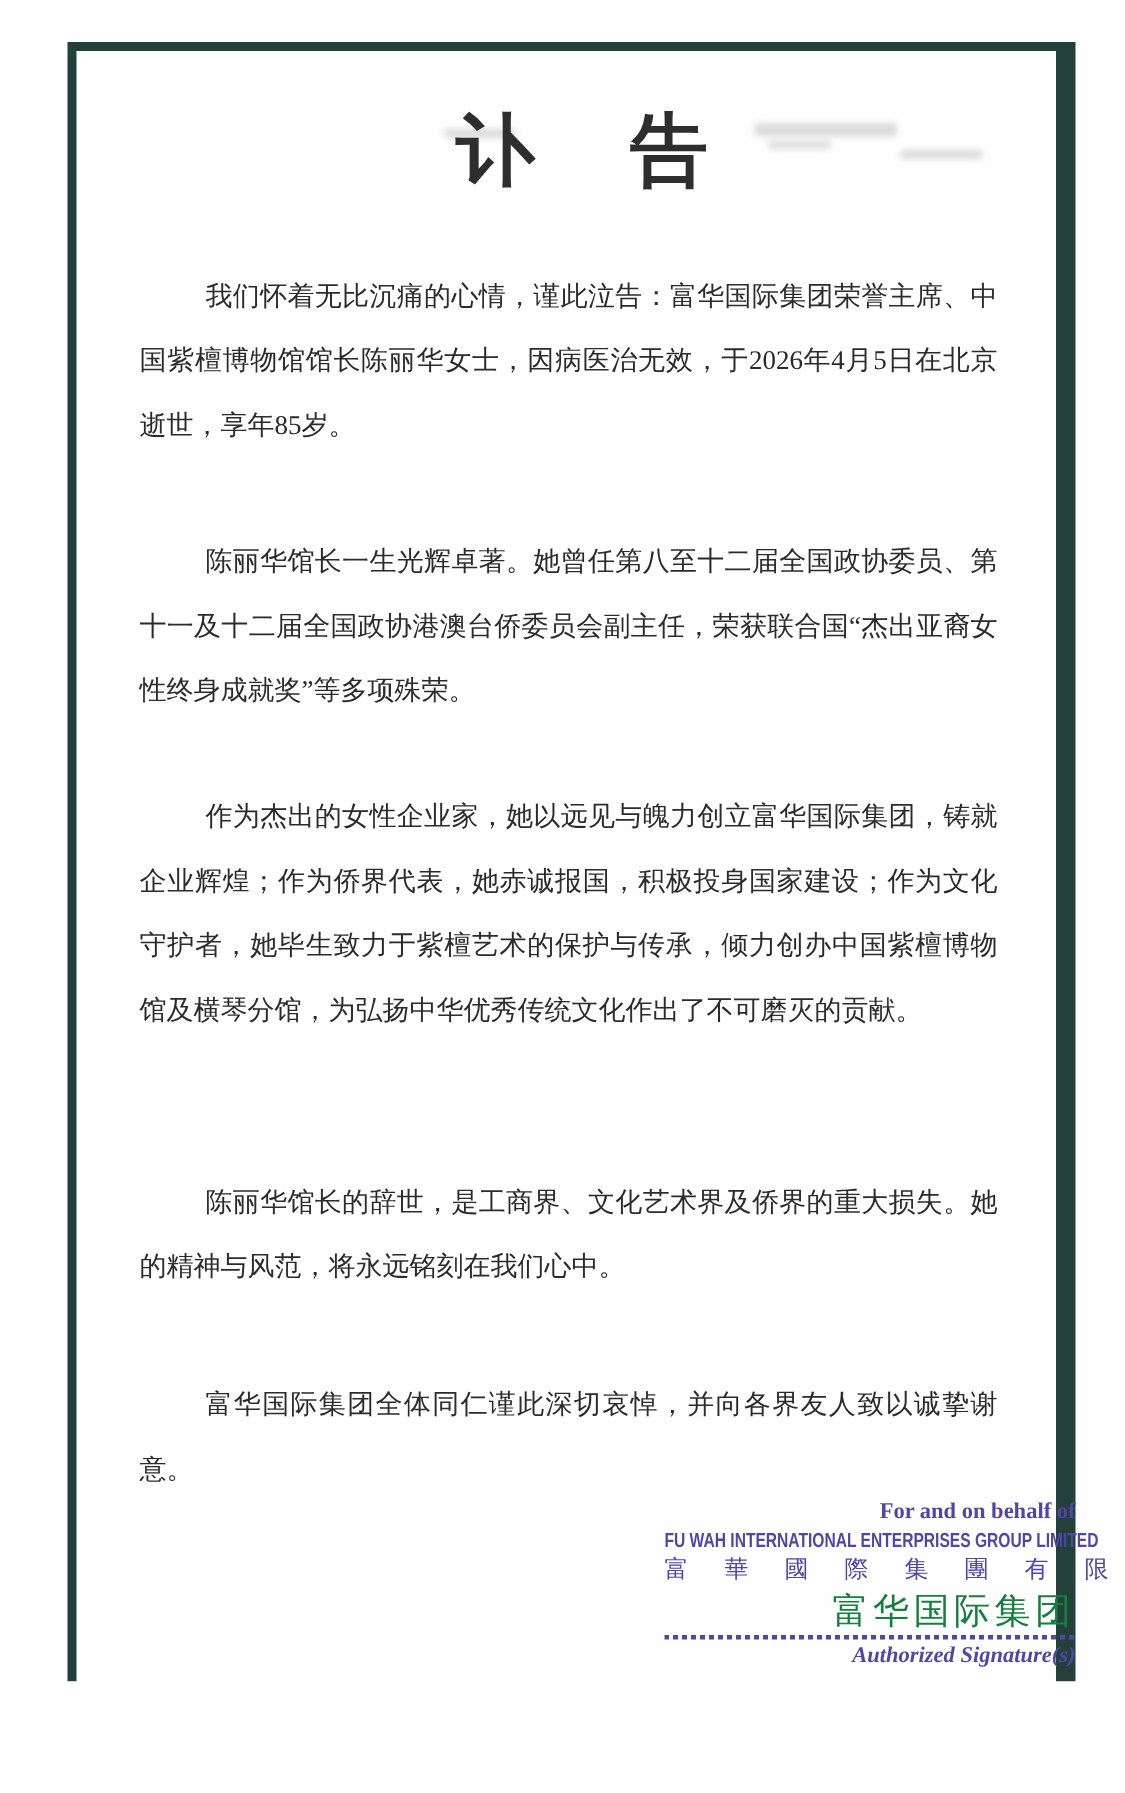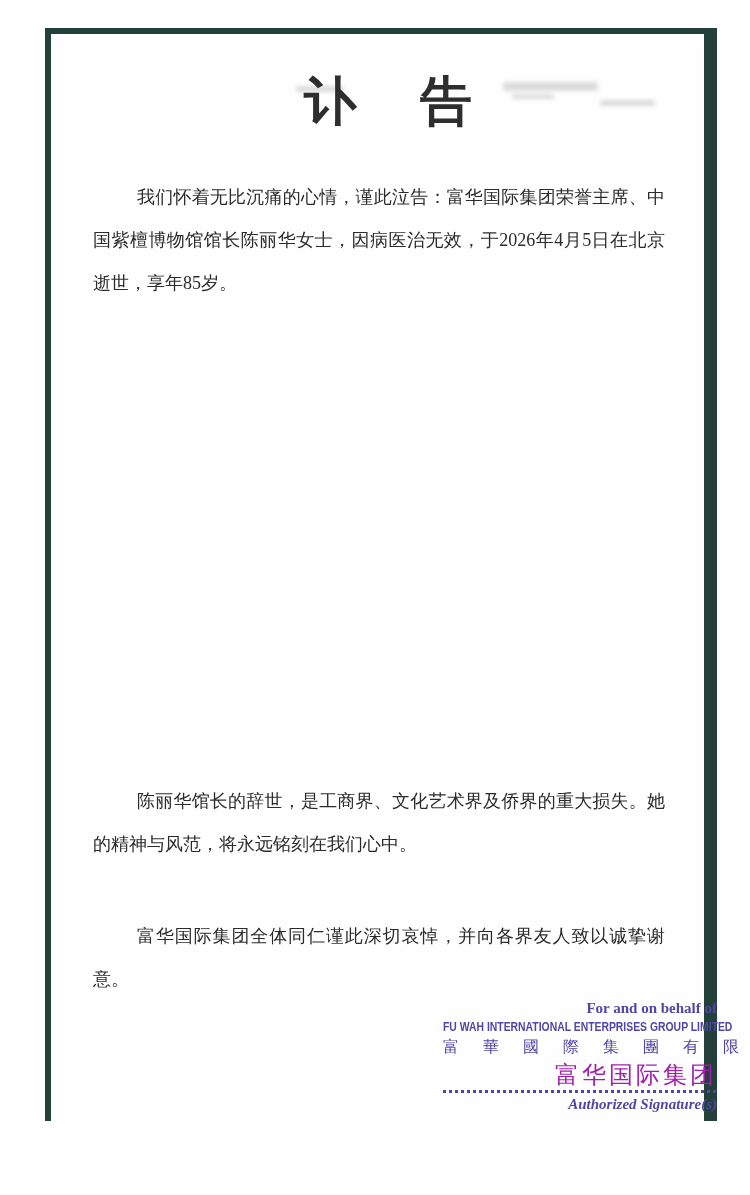--- a/index.html
+++ b/index.html
@@ -91,21 +91,21 @@
     margin-top: 2px;
   }
   .stamp-company-zht {
     font-size: 16px;
     line-height: 20px;
     letter-spacing: 10px;
     white-space: nowrap;
     margin-top: 3px;
   }
   .stamp-signer {
-    color: #a21caf;
+    color: #15803d;
     font-size: 24px;
     line-height: 26px;
     letter-spacing: 3px;
     margin-top: 5px;
     margin-left: 80px;
     white-space: nowrap;
   }
   .stamp-dotline {
     margin-top: 2px;
     height: 3px;
@@ -141,20 +141,22 @@
   <div class="frame"></div>
 
   <div class="smudge" style="left:503px; top:82px; width:95px; height:9px;"></div>
   <div class="smudge" style="left:512px; top:94px; width:42px; height:5px;"></div>
   <div class="smudge" style="left:296px; top:86px; width:48px; height:6px;"></div>
   <div class="smudge" style="left:600px; top:100px; width:55px; height:6px;"></div>
 
   <div class="doc-title">讣　告</div>
 
   <p class="body-para" id="para-1">我们怀着无比沉痛的心情，谨此泣告：富华国际集团荣誉主席、中国紫檀博物馆馆长陈丽华女士，因病医治无效，于2026年4月5日在北京逝世，享年85岁。</p>
+  <p class="body-para" id="para-2">陈丽华馆长一生光辉卓著。她曾任第八至十二届全国政协委员、第十一及十二届全国政协港澳台侨委员会副主任，荣获联合国“杰出亚裔女性终身成就奖”等多项殊荣。</p>
+  <p class="body-para" id="para-3">作为杰出的女性企业家，她以远见与魄力创立富华国际集团，铸就企业辉煌；作为侨界代表，她赤诚报国，积极投身国家建设；作为文化守护者，她毕生致力于紫檀艺术的保护与传承，倾力创办中国紫檀博物馆及横琴分馆，为弘扬中华优秀传统文化作出了不可磨灭的贡献。</p>
   <p class="body-para" id="para-5">富华国际集团全体同仁谨此深切哀悼，并向各界友人致以诚挚谢意。</p>
   <p class="body-para" id="para-4">陈丽华馆长的辞世，是工商界、文化艺术界及侨界的重大损失。她的精神与风范，将永远铭刻在我们心中。</p>
 
   <div class="stamp">
     <div class="stamp-behalf">For and on behalf of</div>
     <div class="stamp-company-en">FU WAH INTERNATIONAL ENTERPRISES GROUP LIMITED</div>
     <div class="stamp-company-zht">富 華 國 際 集 團 有 限 公 司</div>
     <div class="stamp-signer">富华国际集团</div>
     <div class="stamp-dotline"></div>
     <div class="stamp-authorized">Authorized Signature(s)</div>

